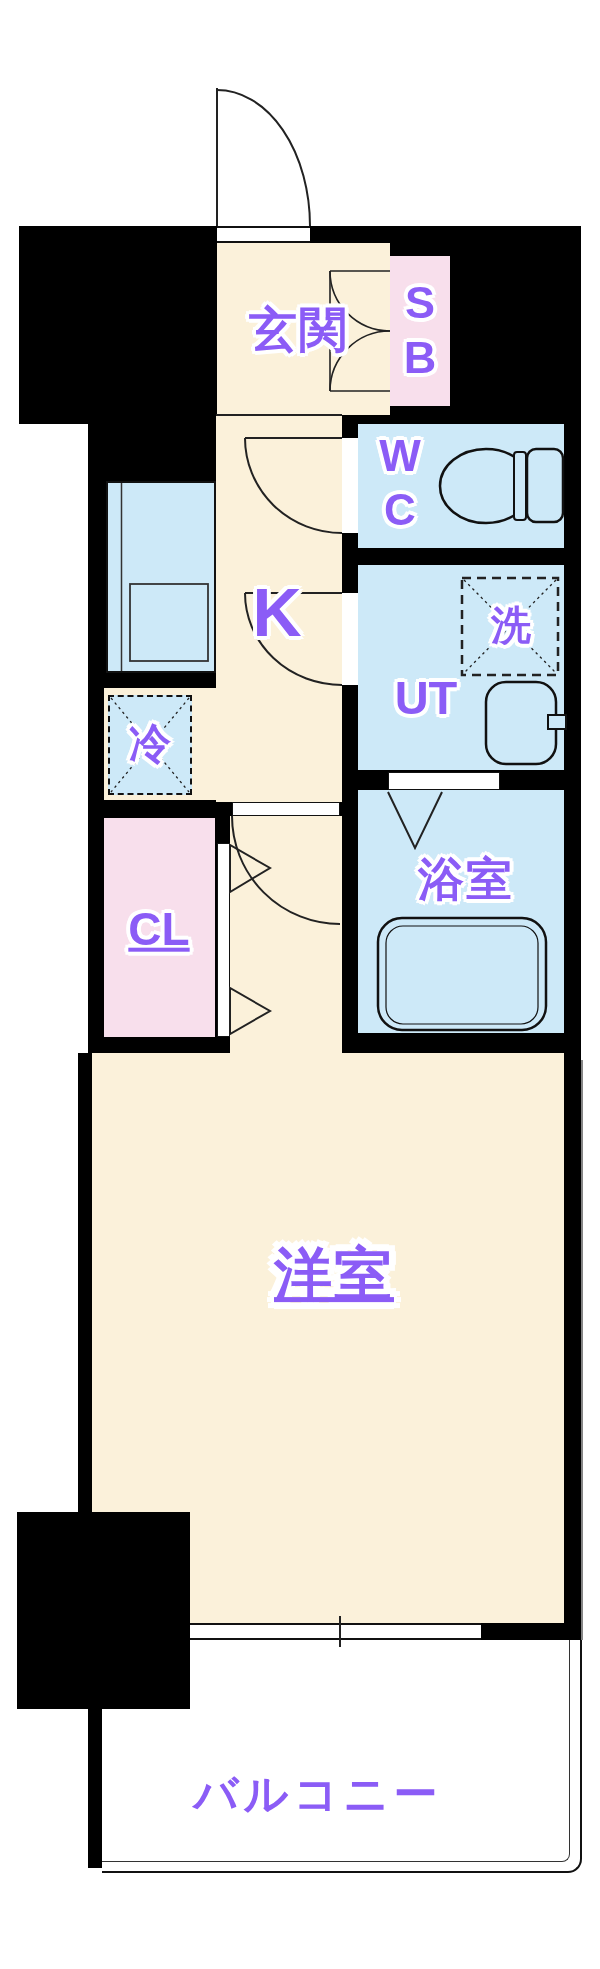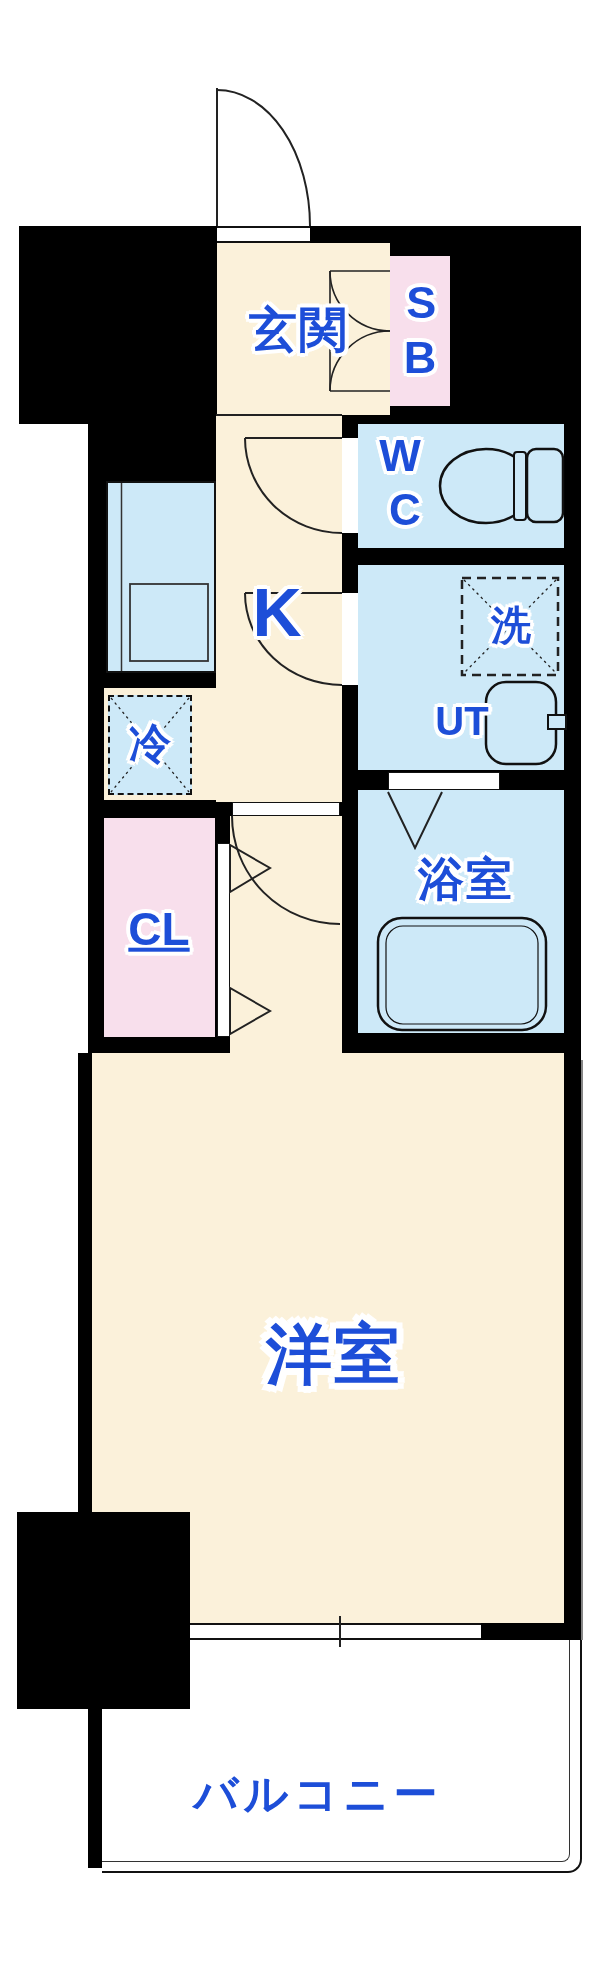--- a/index.html
+++ b/index.html
@@ -12,22 +12,22 @@
   html,body{margin:0;padding:0;background:#fff;}
   .plan{position:relative;width:600px;height:1969px;background:#ffffff;overflow:hidden;
         font-family:"Liberation Sans","DejaVu Sans",sans-serif;}
   .abs{position:absolute;box-sizing:border-box;}
   .wall{background:var(--wall-black);}
   .cream{background:var(--floor-cream);}
   .blue{background:var(--room-blue);}
   .pink{background:var(--closet-pink);}
   .white{background:#ffffff;}
   svg.overlay{position:absolute;left:0;top:0;width:600px;height:1969px;pointer-events:none;}
-  .lbl{position:absolute;transform:translate(-50%,-50%);font-weight:bold;color:#1d4ed8;
-       white-space:nowrap;text-align:right;line-height:1.1;
+  .lbl{position:absolute;transform:translate(-50%,-50%);font-weight:bold;color:#8b5cf6;
+       white-space:nowrap;text-align:center;line-height:1.1;
        text-shadow:-3px -3px 0 #fff,3px -3px 0 #fff,-3px 3px 0 #fff,3px 3px 0 #fff,
                    -4px 0 0 #fff,4px 0 0 #fff,0 -4px 0 #fff,0 4px 0 #fff;}
   .lbl-big{text-shadow:-6px -6px 0 #fff,6px -6px 0 #fff,-6px 6px 0 #fff,6px 6px 0 #fff,
                    -7px 0 0 #fff,7px 0 0 #fff,0 -7px 0 #fff,0 7px 0 #fff;}
   .stack{line-height:1.22;}
   .balcony{border-right:2.5px solid var(--line);border-bottom:2.5px solid var(--line);
            border-bottom-right-radius:14px;}
   .balcony-inner{position:absolute;box-sizing:border-box;left:0;top:0;right:10px;bottom:9px;
            border-right:1.3px solid #333;border-bottom:1.3px solid #333;border-bottom-right-radius:8px;}
 </style>
@@ -149,20 +149,20 @@
   <div class="lbl stack" style="left:420px;top:331px;font-size:45px;">
     <div>S</div>
     <div>B</div>
   </div>
   <div class="lbl stack" style="left:400px;top:483px;font-size:44px;">
     <div>W</div>
     <div>C</div>
   </div>
   <div class="lbl" style="left:277px;top:612px;font-size:68px;">K</div>
   <div class="lbl" style="left:511px;top:625px;font-size:40px;">洗</div>
-  <div class="lbl" style="left:426px;top:721px;font-size:40px;margin-left:36px;">UT</div>
+  <div class="lbl" style="left:426px;top:698px;font-size:47px;">UT</div>
   <div class="lbl" style="left:150px;top:744px;font-size:42px;">冷</div>
   <div class="lbl" style="left:159px;top:929px;font-size:46px;text-decoration:underline;">CL</div>
   <div class="lbl" style="left:466px;top:879px;font-size:46px;letter-spacing:2px;">浴室</div>
-  <div class="lbl lbl-big" style="left:334px;top:1354px;font-size:66px;letter-spacing:2px;">洋室</div>
+  <div class="lbl lbl-big" style="left:334px;top:1274px;font-size:58px;letter-spacing:2px;text-decoration:underline;">洋室</div>
   <div class="lbl" style="left:318px;top:1794px;font-size:44px;letter-spacing:5px;text-shadow:none;">バルコニー</div>
 
 </div>
 
 </body></html>

